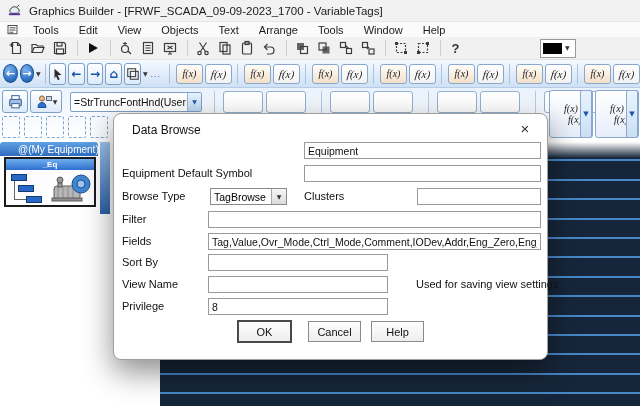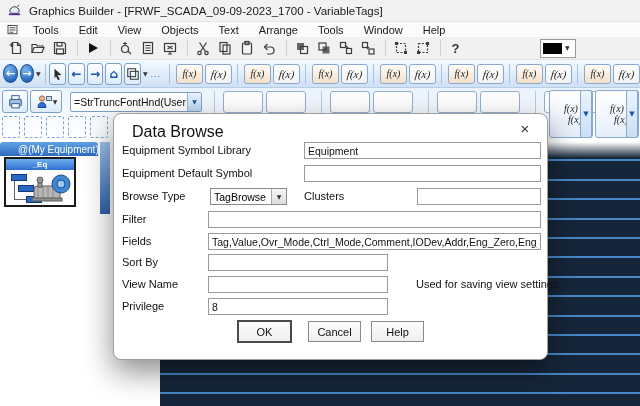--- a/index.html
+++ b/index.html
@@ -81,34 +81,34 @@
   .canvas-fade { position:absolute; left:160px; top:142px; width:480px; height:16px;
     background:linear-gradient(#ffffff, rgba(255,255,255,0)); }
 
   
   .bluestrip { position:absolute; left:100px; top:142px; width:10px; height:72px;
     background:linear-gradient(#9ec4ee,#2f62a8); }
   .eqbar { position:absolute; left:0; top:142px; width:98px; height:14px;
     background:linear-gradient(#5fa2e4,#2e6bbe); border-radius:3px 3px 0 0;
     display:flex; align-items:center;padding-left:15px; }
   .eqbar span { color:#fff; font-size:10px; padding-left:3px; white-space:nowrap; }
-  .eqwin { position:absolute; left:4px; top:157px; width:72px; height:50px; border:2px solid #1b1b1b; background:#fdfdff; }
+  .eqwin { position:absolute; left:4px; top:157px; width:92px; height:50px; border:2px solid #1b1b1b; background:#fdfdff; }
   .eqwin .eqhdr { height:11px; background:linear-gradient(#6fb0ee,#2f6fd0); display:flex; align-items:center; justify-content:center; }
   .eqwin .eqhdr span { color:#fff; font-size:8px; font-weight:bold; line-height:1; }
   .eqbody { position:relative; height:35px; }
   .tr1,.tr2,.tr3 { position:absolute; width:16px; height:7px; background:#2767c8; border:1px solid #123a6e; }
   .tr1 { left:5px; top:4px; } .tr2 { left:12px; top:15px; } .tr3 { left:20px; top:26px; }
   .trline { position:absolute; left:8px; top:11px; width:14px; height:19px;
     border-left:1px solid #666; border-bottom:1px solid #666; }
   .pump { position:absolute; right:2px; top:2px; }
 
   
   .dialog { position:absolute; left:113px; top:113px; width:435px; height:247px; background:#fff;
     border:1px solid #9e9e9e; border-radius:8px; box-shadow:0 12px 30px rgba(0,0,0,.45); z-index:10; font-size:11px; }
-  .dtitle { position:absolute; left:18px; top:9px; font-size:16px; color:#111; }
+  .dtitle { position:absolute; left:18px; top:9px; font-size:12px; color:#111; }
   .dclose { position:absolute; right:12px; top:4px; width:20px; height:20px; display:flex; align-items:center;
     justify-content:center; font-size:15px; color:#333; cursor:default; }
   .dlabel { position:absolute; left:8px; color:#111; line-height:17px; white-space:nowrap; }
   .dnote  { position:absolute; left:302px; color:#111; line-height:17px; white-space:nowrap; }
   .dinput { position:absolute; height:17px; border:1px solid #9a9a9a; background:#fff; font-size:10.5px;
     font-family:"Liberation Sans",sans-serif; color:#111; padding:0 3px; border-radius:0; }
   .dcombo { position:absolute; left:96px; width:77px; height:17px; border:1px solid #8a8a8a; background:#fff;
     display:flex; align-items:center; }
   .dcombo .dcval { flex:1; font-size:10.5px; padding-left:3px; }
   .dcombo .dcbtn { width:15px; height:100%; background:linear-gradient(#f6f6f6,#dcdcdc); border-left:1px solid #a8a8a8;
@@ -449,21 +449,20 @@
         <circle cx="10" cy="8" r="3" fill="#9a9a9a" stroke="#5c5c5c"></circle>
         <rect x="8" y="11" width="4" height="4" fill="#9a9a9a" stroke="#5c5c5c"></rect>
       </svg>
     </div>
   </div>
 
   <div class="dialog">
     <div class="dtitle">Data Browse</div>
     <div class="dclose">×</div>
 
-    <span class="dlabel" style="top:28px">Equipment Symbol Library</span>
     <input class="dinput" style="left: 190px; top: 28px; width: 237px;" value="Equipment">
 
     <span class="dlabel" style="top:51px">Equipment Default Symbol</span>
     <input class="dinput" style="left: 190px; top: 51px; width: 237px;" value="">
 
     <span class="dlabel" style="top:74px">Browse Type</span>
     <span class="dcombo" style="top:74px">
       <span class="dcval">TagBrowse</span>
       <span class="dcbtn">
           <span class="caret">▼</span>

